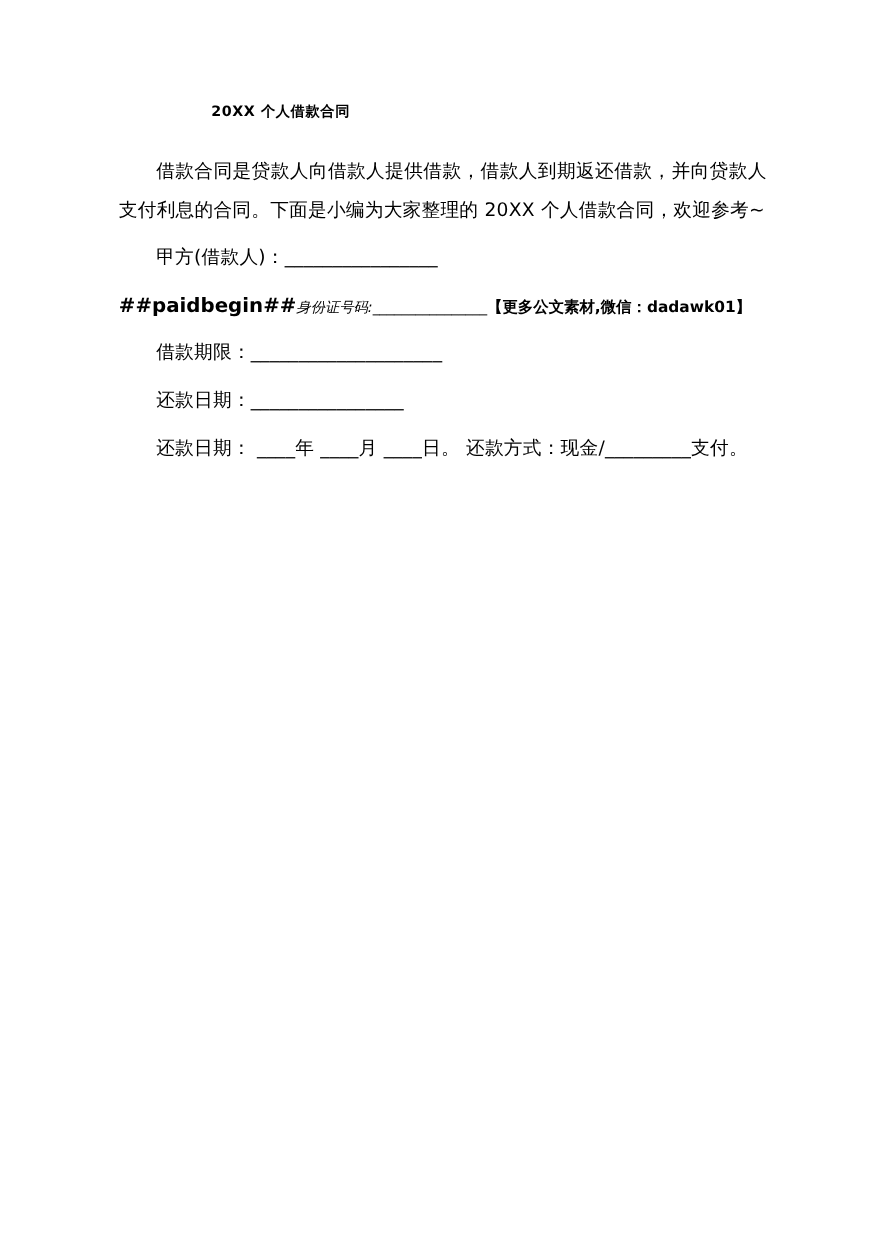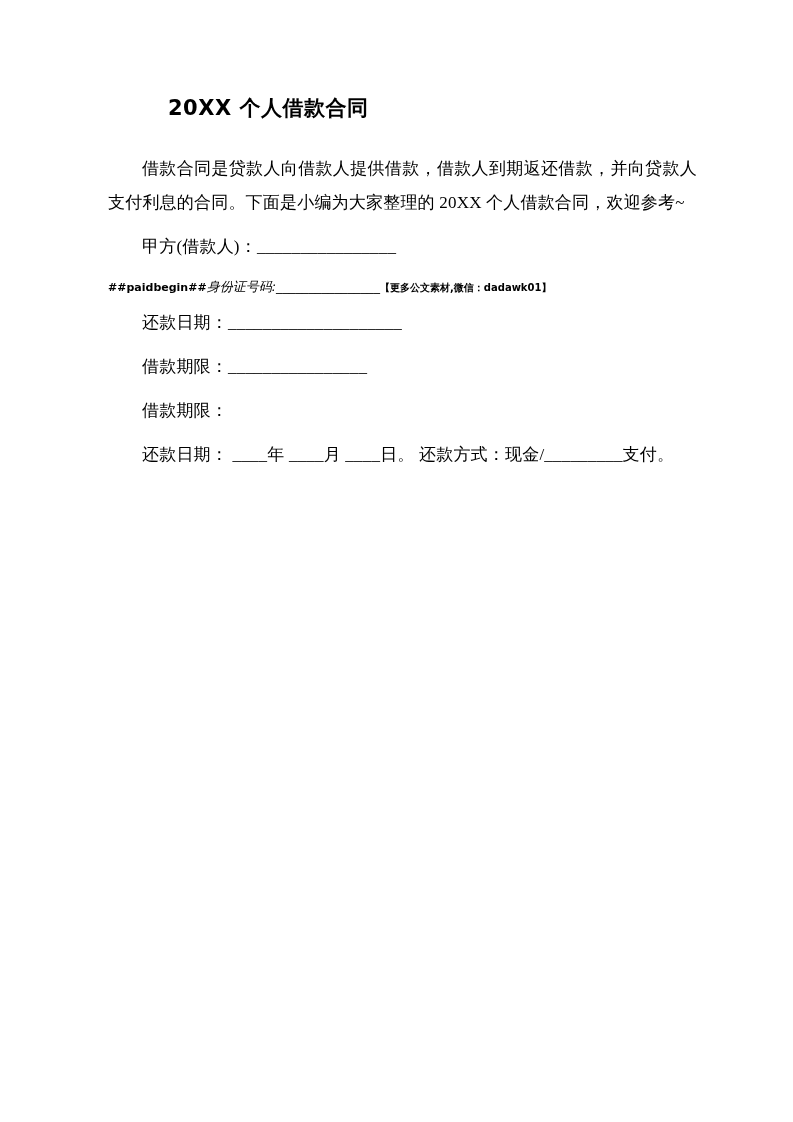--- a/index.html
+++ b/index.html
@@ -16,82 +16,80 @@
     overflow: hidden;
   }
   .page {
     width: 793px;
     height: 1122px;
     box-sizing: border-box;
     padding: 92px 96px 60px 108px;
     position: relative;
   }
   .doc-title {
-    font-size: 21px;
+    font-size: 13px;
     font-weight: 700;
     text-align: left;
-    margin: 0 0 26px 60px;
+    margin: 0 0 26px 84px;
     letter-spacing: 0.5px;
     line-height: 1.6;
   }
   .para {
     font-size: 17px;
     line-height: 2.05;
     margin: 0 0 9px 0;
     text-align: justify;
     letter-spacing: 0.2px;
-    font-family: Liberation Serif, serif;
   }
   .indent {
     text-indent: 34px;
   }
   .indent-small {
     padding-left: 34px;
   }
   .marker-line {
     font-size: 12.5px;
     line-height: 2.0;
     margin: 0 0 6px 0;
     letter-spacing: 0;
     white-space: nowrap;
   }
   .marker-tag {
     font-weight: 700;
-    font-size: 11px;
+    font-size: 18px;
   }
   .marker-mid {
     font-size: 13px;
     font-style: italic;
   }
   .marker-note {
     font-weight: 700;
-    font-size: 10px;
+    font-size: 14px;
   }
 </style>
 </head>
 <body>
 
 <div class="page">
 
   <h1 class="doc-title">20XX 个人借款合同</h1>
 
   <p class="para indent">借款合同是贷款人向借款人提供借款，借款人到期返还借款，并向贷款人支付利息的合同。下面是小编为大家整理的 20XX 个人借款合同，欢迎参考~</p>
 
 
   <p class="para indent-small">甲方(借款人)：________________</p>
 
   <p class="marker-line">
     <span class="marker-tag">##paidbegin##</span><span class="marker-mid">身份证号码:________________</span><span class="marker-note">【更多公文素材,微信：dadawk01】</span>
   </p>
 
 
-  <p class="para indent-small">还款日期：____________________</p>
+  <p class="para indent-small">借款期限：____________________</p>
 
 
 
-  <p class="para indent-small">借款期限：________________</p>
+  <p class="para indent-small">还款日期：________________</p>
 
-  <p class="para indent-small">借款期限：</p>
 
   <p class="para indent">还款日期： ____年 ____月 ____日。 还款方式：现金/_________支付。</p>
 
 
 </div>
 
 </body></html>

